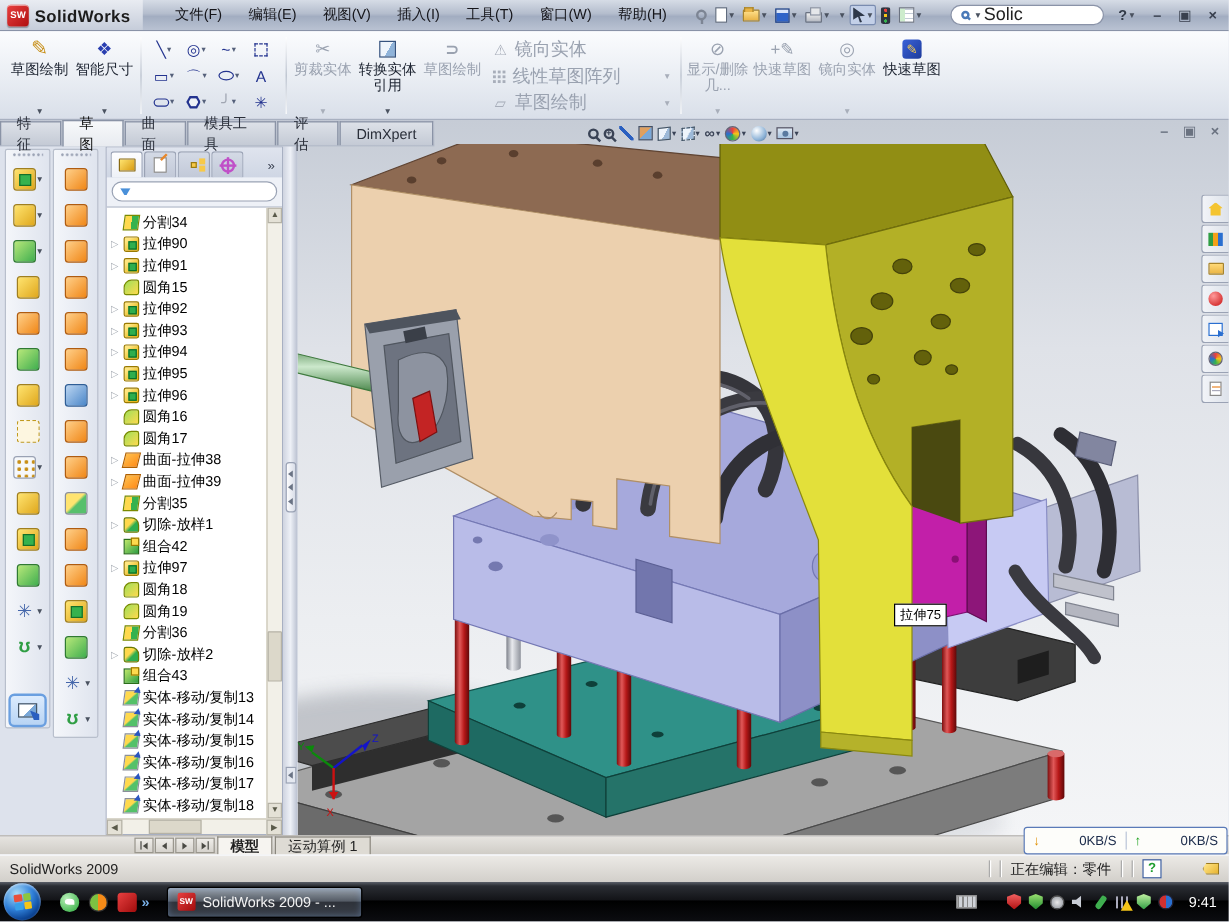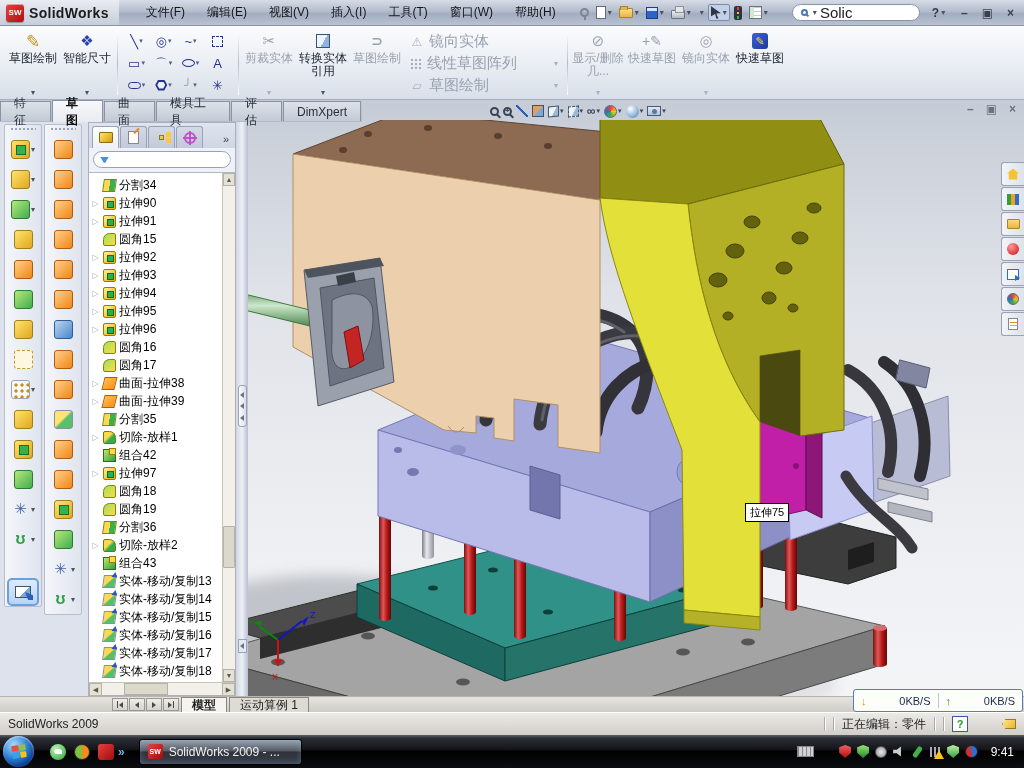--- a/index.html
+++ b/index.html
@@ -72,21 +72,21 @@
 .srow{display:flex;align-items:center;gap:5px;width:152px;height:21px;padding:0 2px}
 .srow .slbl{font-size:15px;color:#9aa2b0;white-space:nowrap}
 .srow .scaret{margin-left:auto;font-size:8px;color:#a8aeba}
 .si{width:14px;height:14px;display:flex;align-items:center;justify-content:center;color:#a8aeba;font-size:12px}
 .si-grid{width:12px;height:12px;background-image:radial-gradient(#a8aeba 1.2px,transparent 1.4px);background-size:4px 4px}
 .vsep{width:1px;background:linear-gradient(#fff,#b5bdca,#fff);margin:2px 3px}
 
 
 #tabstrip{position:absolute;left:0;top:0;width:362px;height:22px;display:flex;align-items:center;background:linear-gradient(#c2c8d4,#b2bac8);z-index:5}
 .rtab{height:20px;display:flex;align-items:center;padding:0 13px;font-size:12px;color:#2a2f3a;background:linear-gradient(#dde1e8,#c4cad5);border:1px solid #8a93a6;border-bottom:none;margin-right:1px}
-.rtab.active{background:linear-gradient(#f7f8fa,#e8ebf0);height:22px;font-weight:bold;color:#111}
+.rtab.active{background:linear-gradient(#f7f8fa,#e8ebf0);height:22px;font-weight:normal;color:#111}
 
 
 #content{position:absolute;left:0;top:100px;width:1024px;height:596px;background:#dde2ec}
 #lefttools{position:absolute;left:0;top:22px;width:88px;height:574px;display:flex;gap:2px;padding:2px 0 0 4px}
 .ltcol{width:38px;background:linear-gradient(90deg,#f4f6fa,#dfe4ee);border:1px solid #b8bfcc;border-radius:2px;display:flex;flex-direction:column;align-items:center;padding-top:2px;height:fit-content}
 .grip{width:26px;height:4px;margin-bottom:3px;background-image:radial-gradient(#9aa2b4 1px,transparent 1.2px);background-size:4px 4px}
 .ltbtn{display:flex;align-items:center;justify-content:center;width:36px;height:30px;gap:1px}
 .chip{width:19px;height:19px;border-radius:3px;flex:none}
 .tint-y{background:linear-gradient(135deg,#ffe470,#dfa71c);border:1px solid #a07f1f}
 .tint-yg{background:linear-gradient(135deg,#ffe470,#dfa71c);border:1px solid #a07f1f;position:relative}

